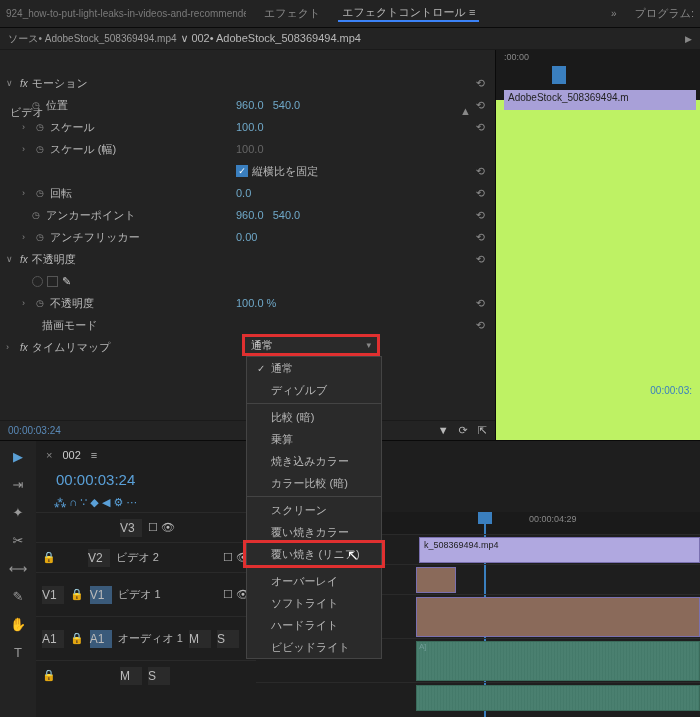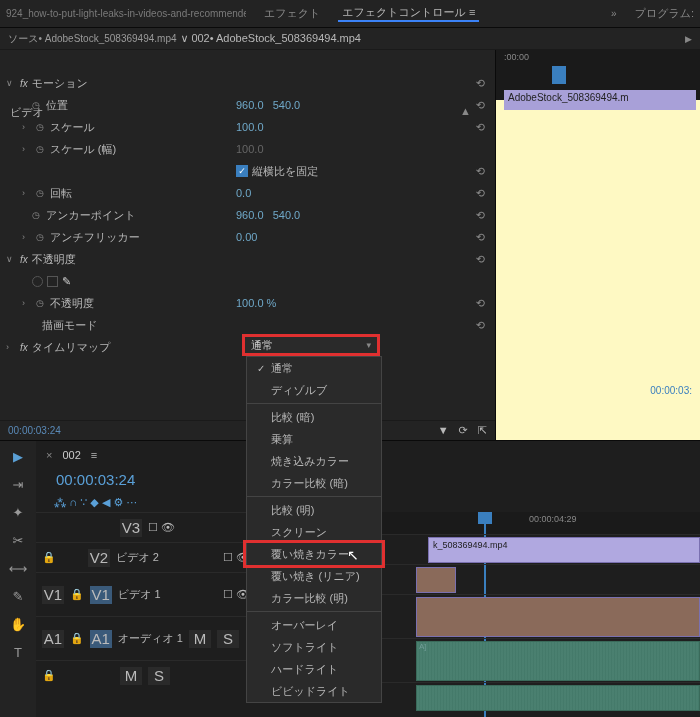--- a/index.html
+++ b/index.html
@@ -8,21 +8,21 @@
 .tabbar .path{color:#7a7a7a;font-size:10px;white-space:nowrap;overflow:hidden;max-width:240px}
 .tab{color:#888;padding:0 4px;cursor:pointer}
 .tab.active{color:#d0d0d0;border-bottom:2px solid #3b82f6}
 .chev{color:#888;font-size:10px;margin-left:auto}
 .sourcebar{display:flex;align-items:center;background:#232323;height:22px;padding:0 8px;gap:4px;border-bottom:1px solid #1a1a1a}
 .sourcebar .src{color:#9a9a9a;font-size:10px}
 .sourcebar .clip{color:#6fa8c8;font-size:10px}
 .sourcebar .play{margin-left:auto;color:#888;font-size:9px}
 .main{display:flex;height:390px}
 .ecpanel{width:495px;background:#232323;position:relative}
-.tline-top{width:205px;background:#fef9c3;border-left:1px solid #0a0a0a;position:relative}
+.tline-top{width:205px;background:#bef264;border-left:1px solid #0a0a0a;position:relative}
 .tline-top .ruler{height:50px;background:#1a1a1a;position:relative}
 .tline-top .tick{position:absolute;top:2px;left:8px;color:#888;font-size:9px}
 .tline-top .ph{position:absolute;top:16px;left:56px;width:14px;height:18px;background:#3a7fbf}
 .cliptop{position:absolute;top:40px;left:8px;right:4px;height:20px;background:#a8a0d8;color:#222;font-size:10px;padding:2px 4px;overflow:hidden}
 .tline-top .tc{position:absolute;bottom:44px;right:8px;color:#3a7fbf;font-size:10px}
 .row{display:flex;align-items:center;height:22px;padding:0 6px}
 .row .lbl{width:230px;display:flex;align-items:center;gap:4px;font-size:11px}
 .row .val{color:#6fa8c8;font-size:11px}
 .row .val.dim{color:#666}
 .row .rst{margin-left:auto;color:#888;font-size:11px;padding-right:4px}
@@ -49,21 +49,21 @@
 .seq{flex:1;background:#1e1e1e;position:relative}
 .seqhead{height:28px;display:flex;align-items:center;padding:0 10px;gap:10px}
 .seqhead .x{color:#888;font-size:11px}
 .seqhead .nm{color:#ccc;font-size:11px}
 .seqtc{color:#5aa0d8;font-size:15px;padding:2px 20px}
 .seqctrl{height:22px;display:flex;align-items:center;padding:0 18px;gap:10px;color:#5aa0d8;font-size:11px}
 .tracks{display:flex}
 .trackhead{width:220px}
 .trackrow{height:30px;display:flex;align-items:center;padding:0 6px;gap:6px;border-top:1px solid #2a2a2a;font-size:10px;color:#999}
 .trackrow.tall{height:44px}
-.tb{display:inline-block;min-width:22px;height:18px;background:#2a2a2a;text-align:center;line-height:18px;font-size:15px;color:#bbb}
+.tb{display:inline-block;min-width:22px;height:18px;background:#2a2a2a;text-align:left;line-height:18px;font-size:12px;color:#bbb}
 .tb.on{background:#3a5a7a}
 .trackbody{flex:1;position:relative}
 .trackbody .ruler2{height:22px;background:#1a1a1a;position:relative}
 .trackbody .rt{position:absolute;top:2px;color:#888;font-size:9px}
 .trackbody .ph2{position:absolute;top:0;width:2px;height:260px;background:#3a7fbf}
 .trackbody .ph2::before{content:"";position:absolute;top:0;left:-6px;width:14px;height:12px;background:#3a7fbf}
 .cliprow{height:30px;border-top:1px solid #2a2a2a;position:relative}
 .cliprow.tall{height:44px}
 .vclip{position:absolute;top:2px;height:26px;background:#b0a8e0;border:1px solid #7a70b0;color:#222;font-size:9px;padding:2px 4px;overflow:hidden}
 .vclip.img{background:#8a6a5a}
@@ -227,39 +227,31 @@
           <span class="ck"></span>
           <span>焼き込みカラー</span>
         </div>
         <div class="it">
           <span class="ck"></span>
           <span>カラー比較 (暗)</span>
         </div>
         <div class="sep"></div>
         <div class="it">
           <span class="ck"></span>
-          <span>比較 (明)</span>
-        </div>
-        <div class="it">
-          <span class="ck"></span>
           <span>スクリーン</span>
         </div>
         <div class="hl" style="top: 183px;"></div>
         <div class="cursor" style="left: 100px; top: 190px;">↖</div>
         <div class="it">
           <span class="ck"></span>
           <span>覆い焼きカラー</span>
         </div>
         <div class="it">
           <span class="ck"></span>
           <span>覆い焼き (リニア)</span>
-        </div>
-        <div class="it">
-          <span class="ck"></span>
-          <span>カラー比較 (明)</span>
         </div>
         <div class="sep"></div>
         <div class="it">
           <span class="ck"></span>
           <span>オーバーレイ</span>
         </div>
         <div class="it">
           <span class="ck"></span>
           <span>ソフトライト</span>
         </div>
@@ -347,21 +339,21 @@
             <span class="tb">M</span>
             <span class="tb">S</span>
           </div>
       </div>
       <div class="trackbody">
         <div class="ruler2">
           <span class="rt" style="left:273px">00:00:04:29</span>
         </div>
         <div class="ph2" style="left:228px"></div>
         <div class="cliprow">
-            <div class="vclip" style="left:172px;right:0">k_508369494.mp4</div>
+            <div class="vclip" style="left:163px;right:0">k_508369494.mp4</div>
           </div>
         <div class="cliprow">
             <div class="vclip img" style="left:160px;width:40px"></div>
           </div>
         <div class="cliprow tall">
             <div class="vclip img" style="left:160px;right:0;height:40px"></div>
           </div>
         <div class="cliprow tall">
             <div class="aclip" style="left:160px;right:0">
               <span class="al">A]</span>

